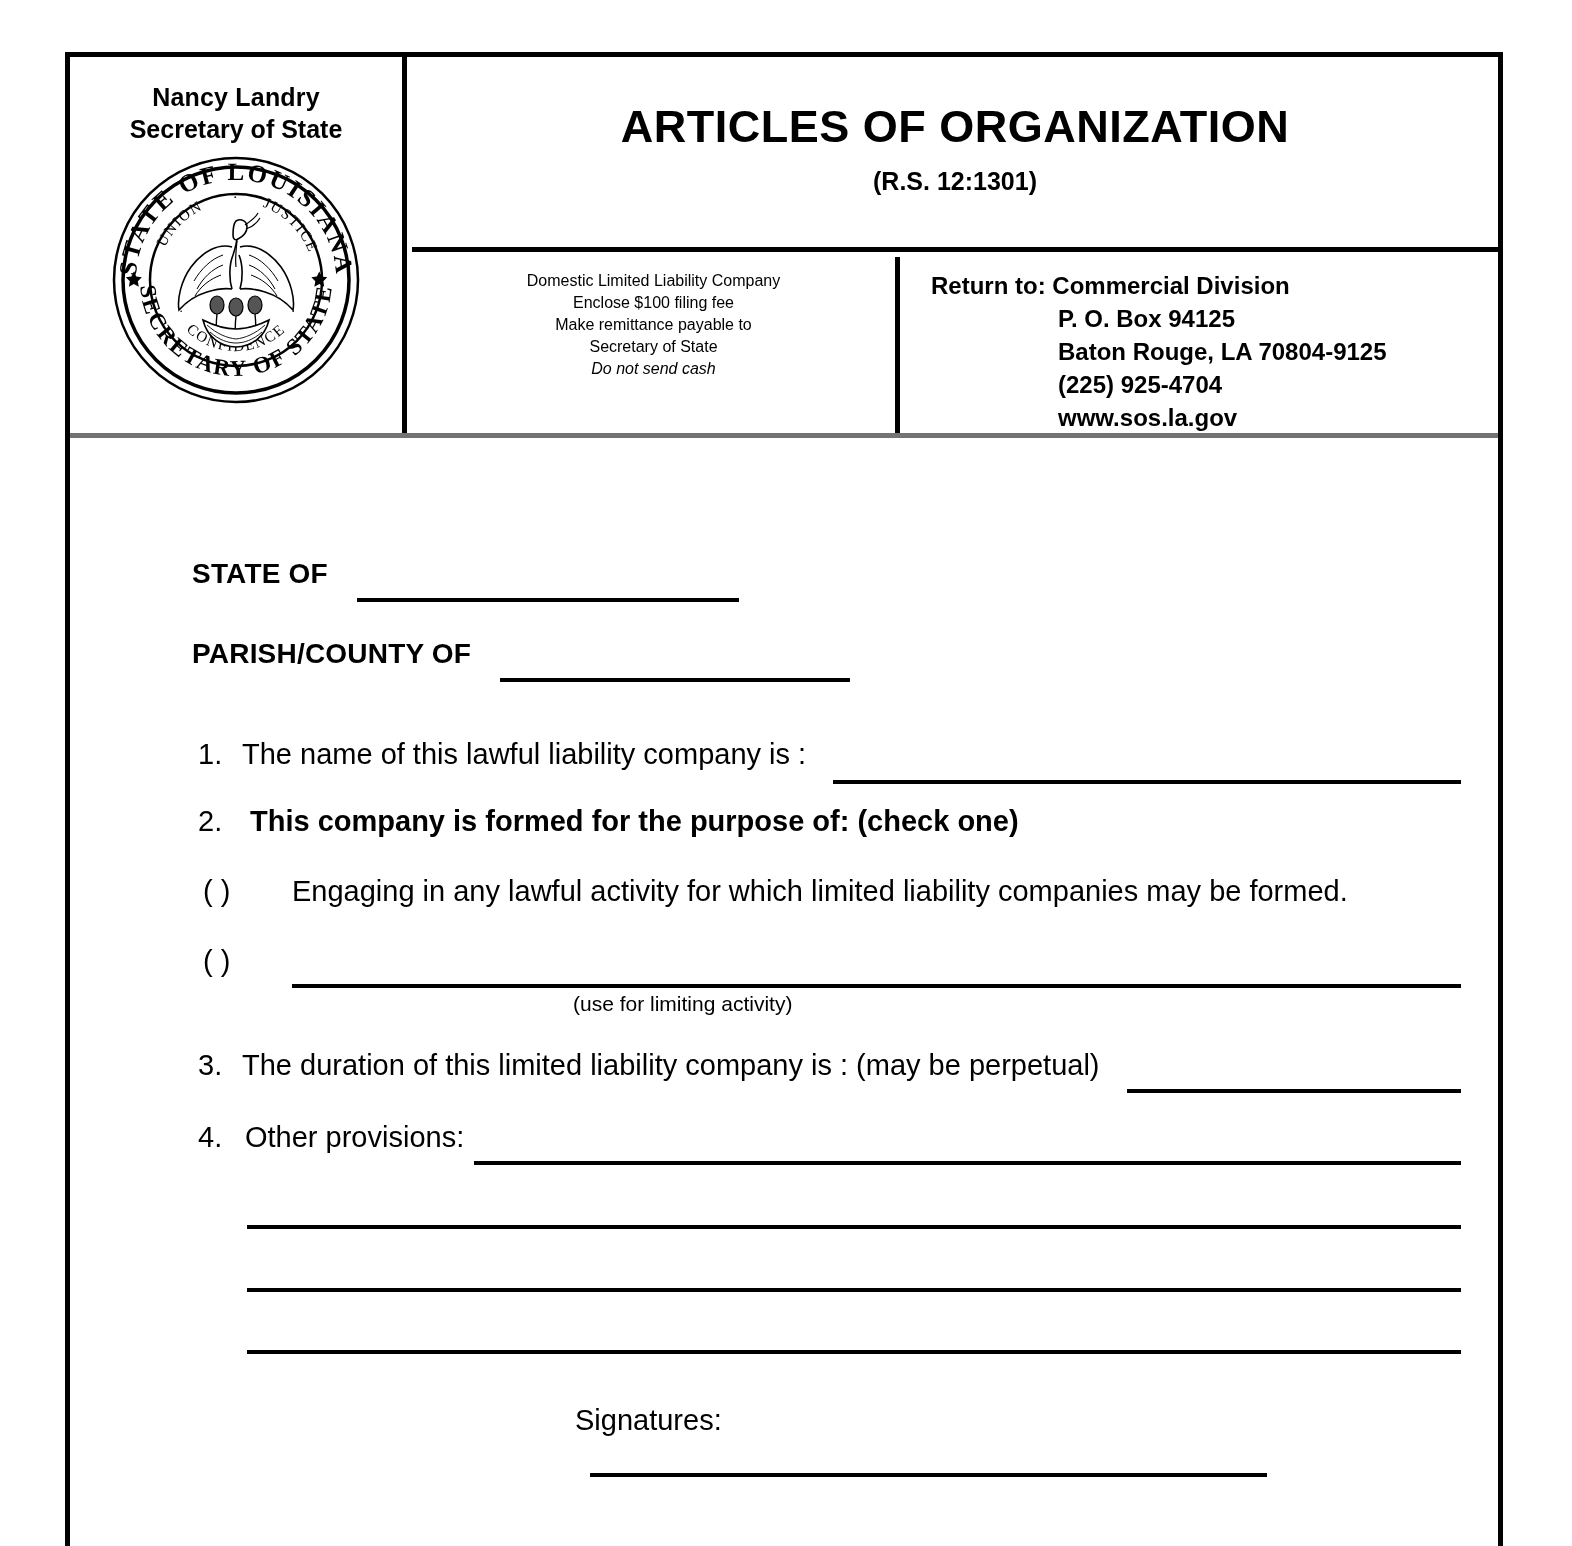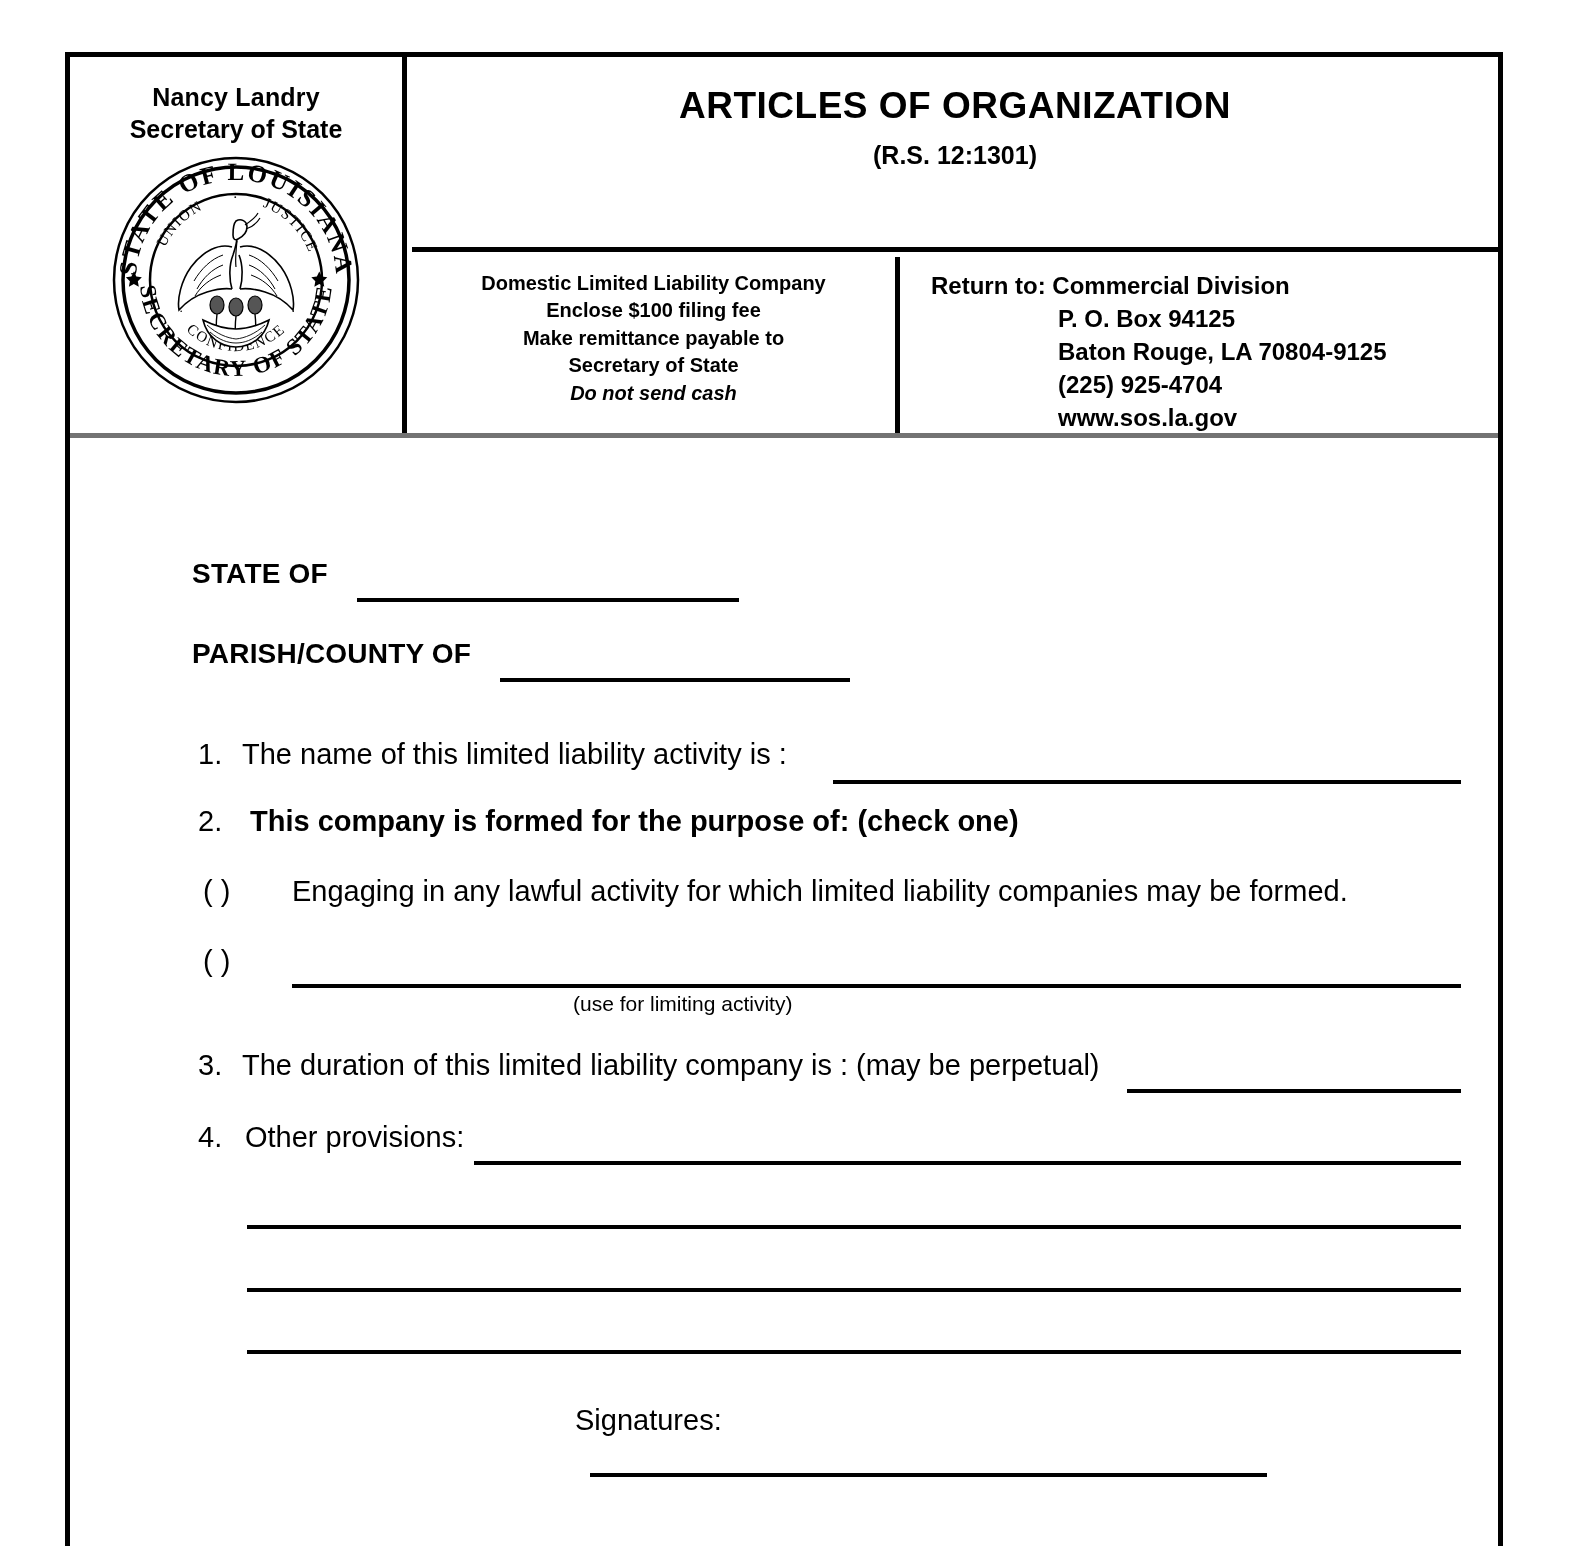--- a/index.html
+++ b/index.html
@@ -72,45 +72,45 @@
   #title-cell {
     position: absolute;
     left: 342px; top: 0;
     width: 1086px;
     height: 195px;
     border-bottom: 5px solid #000;
     box-sizing: border-box;
     text-align: center;
   }
   #doc-title {
-    font-size: 37px;
+    font-size: 45px;
     font-weight: bold;
     letter-spacing: 0.5px;
-    margin-top: 28px;
+    margin-top: 44px;
   }
   #doc-subtitle {
     font-size: 25px;
     font-weight: bold;
     margin-top: 14px;
   }
 
   
   #fee-cell {
     position: absolute;
     left: 342px; top: 200px;
     width: 488px;
     height: 176px;
     border-right: 5px solid #000;
     box-sizing: border-box;
     text-align: center;
     padding-top: 13px;
   }
   #fee-cell .line {
-    font-size: 20px;
-    font-weight: bold;
+    font-size: 16px;
+    font-weight: normal;
     line-height: 1.37;
     white-space: nowrap;
   }
   #fee-cell .line.italic { font-style: italic; }
 
   
   #return-cell {
     position: absolute;
     left: 835px; top: 200px;
     width: 593px;
@@ -280,21 +280,21 @@
 
   <div id="body-area">
 
     <div class="row lbl-bold" style="left:122px; top:110px;">STATE OF</div>
     <div class="rule" style="left:287px; top:150px; width:382px;"></div>
 
     <div class="row lbl-bold" style="left:122px; top:190px;">PARISH/COUNTY OF</div>
     <div class="rule" style="left:430px; top:230px; width:350px;"></div>
 
     <div class="row lbl" style="left:128px; top:290px;">1.</div>
-    <div class="row lbl" style="left:172px; top:290px;">The name of this limited liability activity is :</div>
+    <div class="row lbl" style="left:172px; top:290px;">The name of this lawful liability company is :</div>
     <div class="rule" style="left:763px; top:332px; width:628px;"></div>
 
     <div class="row lbl" style="left:128px; top:357px;">2.</div>
     <div class="row lbl" style="left:180px; top:357px;font-weight:bold;">This company is formed for the purpose of:  (check one)</div>
 
     <div class="row lbl" style="left:133px; top:427px;">( )</div>
     <div class="row lbl" style="left:222px; top:427px;text-align:right;">Engaging in any lawful activity for which limited liability companies may be formed.</div>
 
     <div class="row lbl" style="left:133px; top:497px;">( )</div>
     <div class="rule" style="left:222px; top:536px; width:1169px;"></div>

